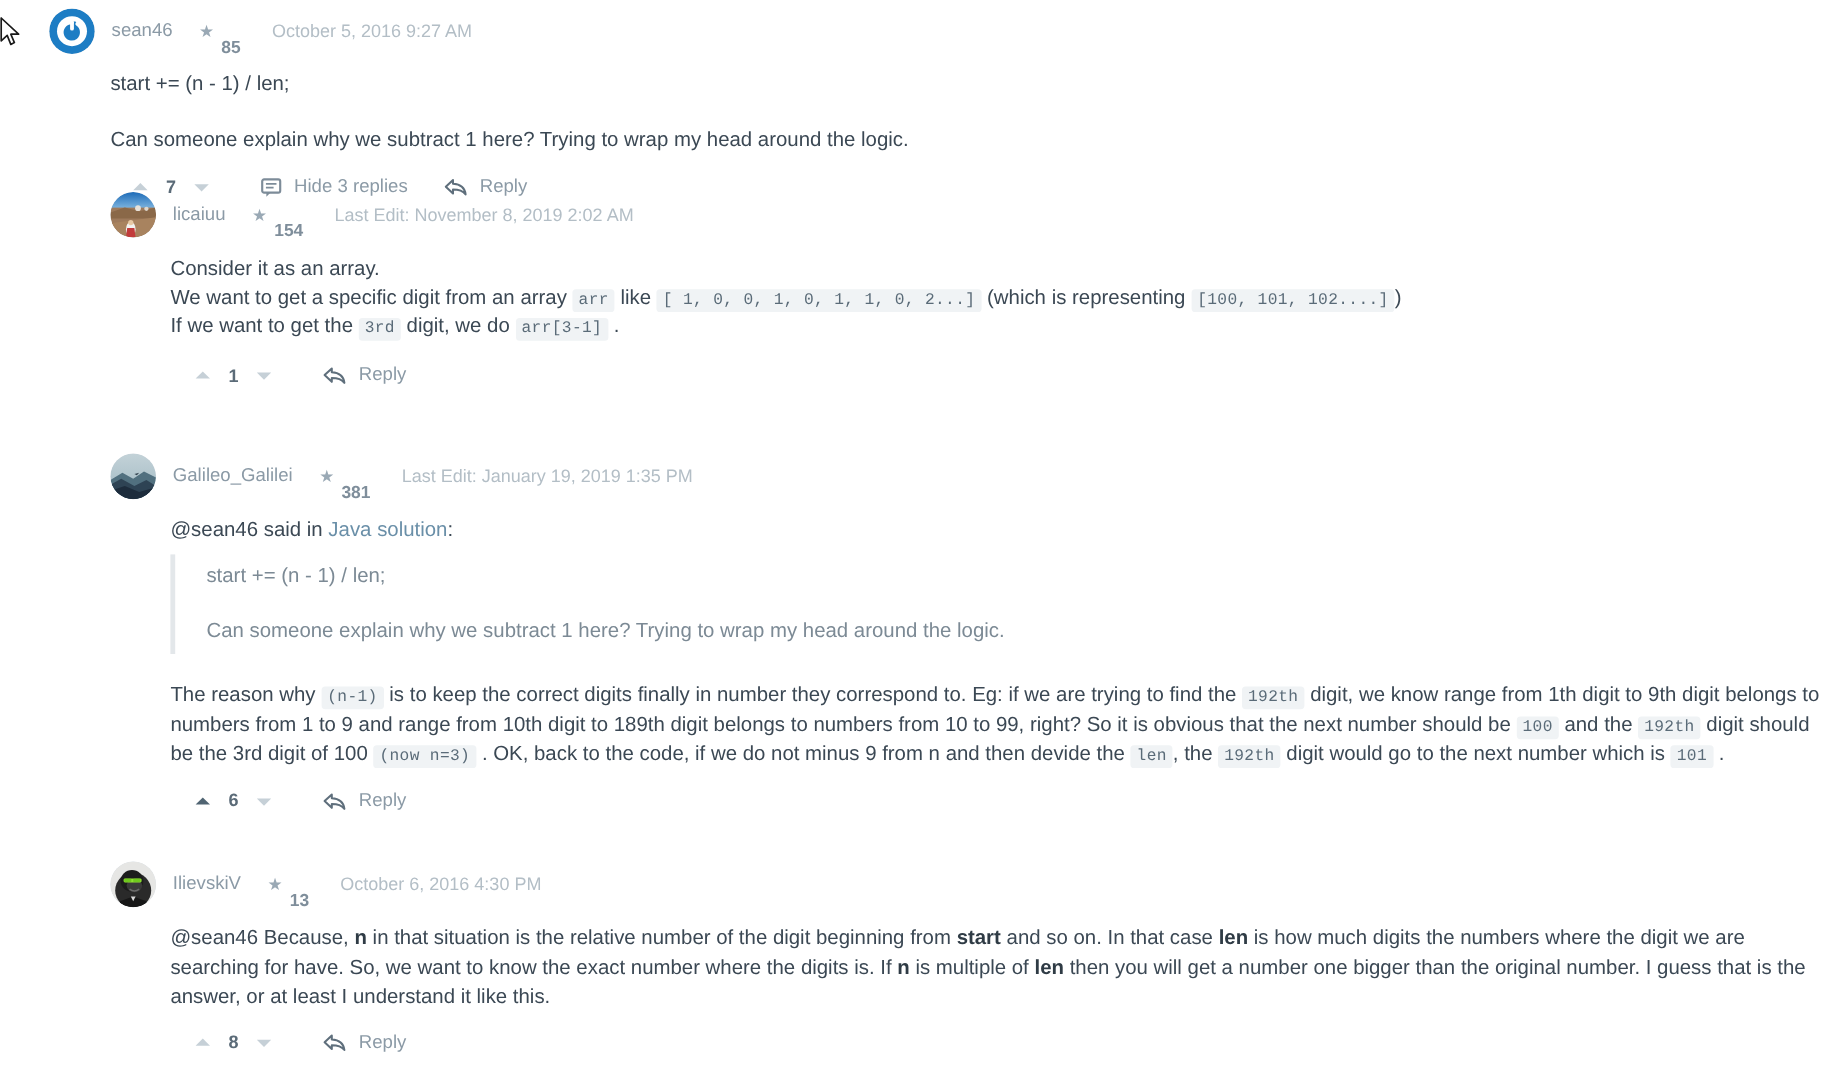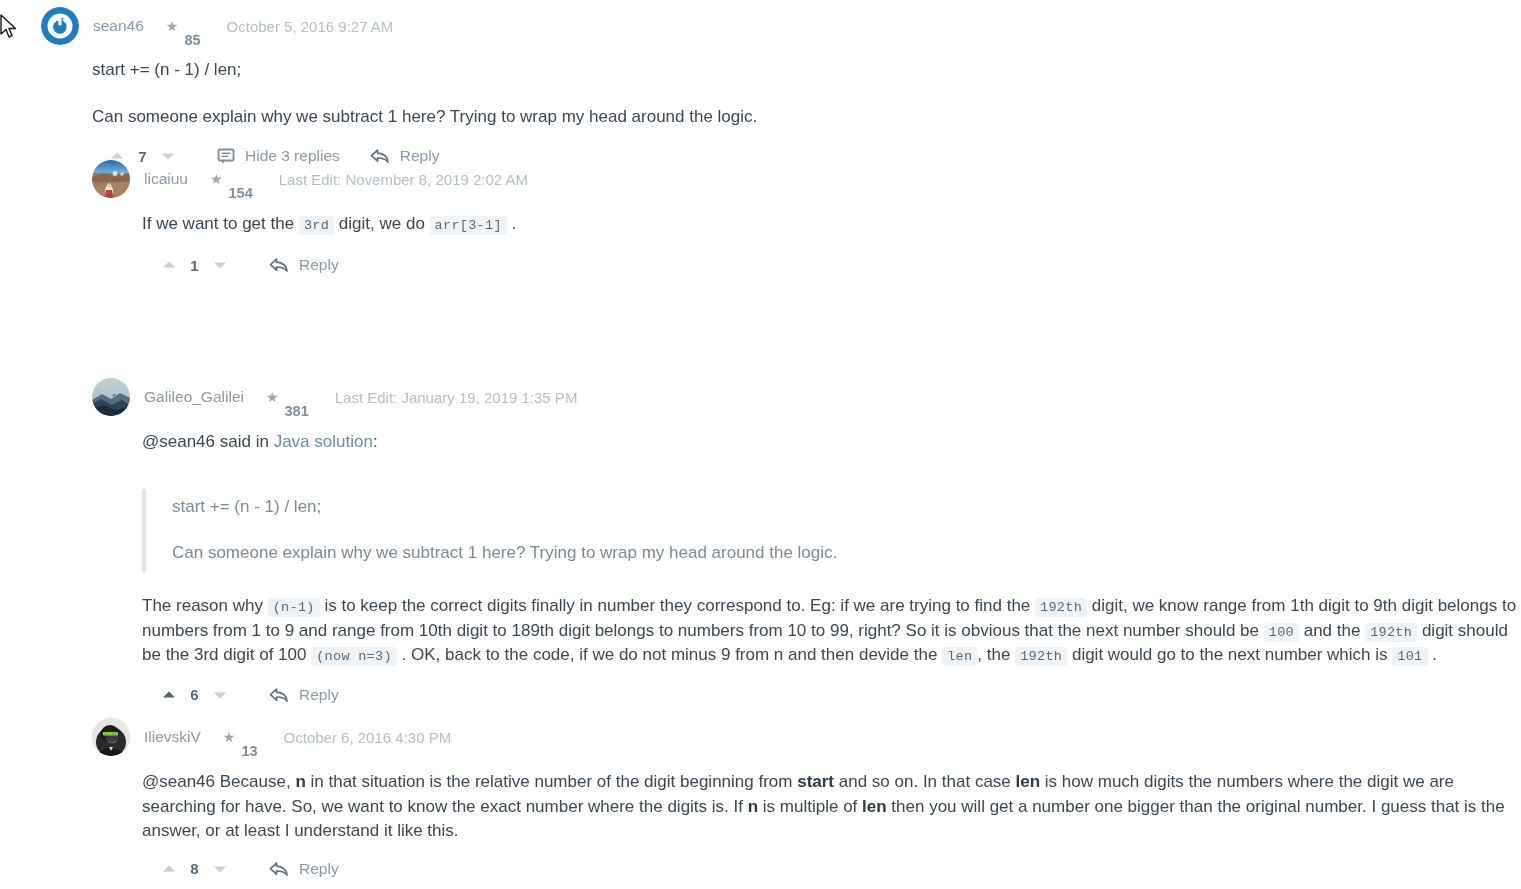--- a/index.html
+++ b/index.html
@@ -223,20 +223,29 @@
       </div>
       <div class="uname">licaiuu</div>
       <div class="rep">
         <span class="star">★</span>
         <b>154</b>
       </div>
       <div class="timestamp">Last Edit: November 8, 2019 2:02 AM</div>
     </div>
 
     <div class="body" style="margin-left:110px;margin-top:14px;width:1380px;">
+      <p class="tight">Consider it as an array.</p>
+      <p class="tight">
+        <span>We want to get a specific digit from an array</span>
+        <code>arr</code>
+        <span>like</span>
+        <code>[ 1, 0, 0, 1, 0, 1, 1, 0, 2...]</code>
+        <span>(which is representing</span>
+        <code>[100, 101, 102....]</code><span>)</span>
+      </p>
       <p class="tight">
         <span>If we want to get the</span>
         <code>3rd</code>
         <span>digit, we do</span>
         <code>arr[3-1]</code>
         <span>.</span>
       </p>
     </div>
 
     <div class="actions" style="margin-left:128px;margin-top:12px;">
@@ -289,21 +298,21 @@
       </div>
       <div class="uname">Galileo_Galilei</div>
       <div class="rep">
         <span class="star">★</span>
         <b>381</b>
       </div>
       <div class="timestamp">Last Edit: January 19, 2019 1:35 PM</div>
     </div>
 
     <div class="body" style="margin-left:110px;margin-top:14px;width:1380px;">
-      <p style="margin-bottom:34px;">
+      <p style="margin-bottom:7px;">
         <span>@sean46 said in</span>
         <a class="link" href="#">Java solution</a><span>:</span>
       </p>
 
       <blockquote>
         <p>start += (n - 1) / len;</p>
         <p>Can someone explain why we subtract 1 here? Trying to wrap my head around the logic.</p>
       </blockquote>
 
       <p style="margin-bottom:8px;">

